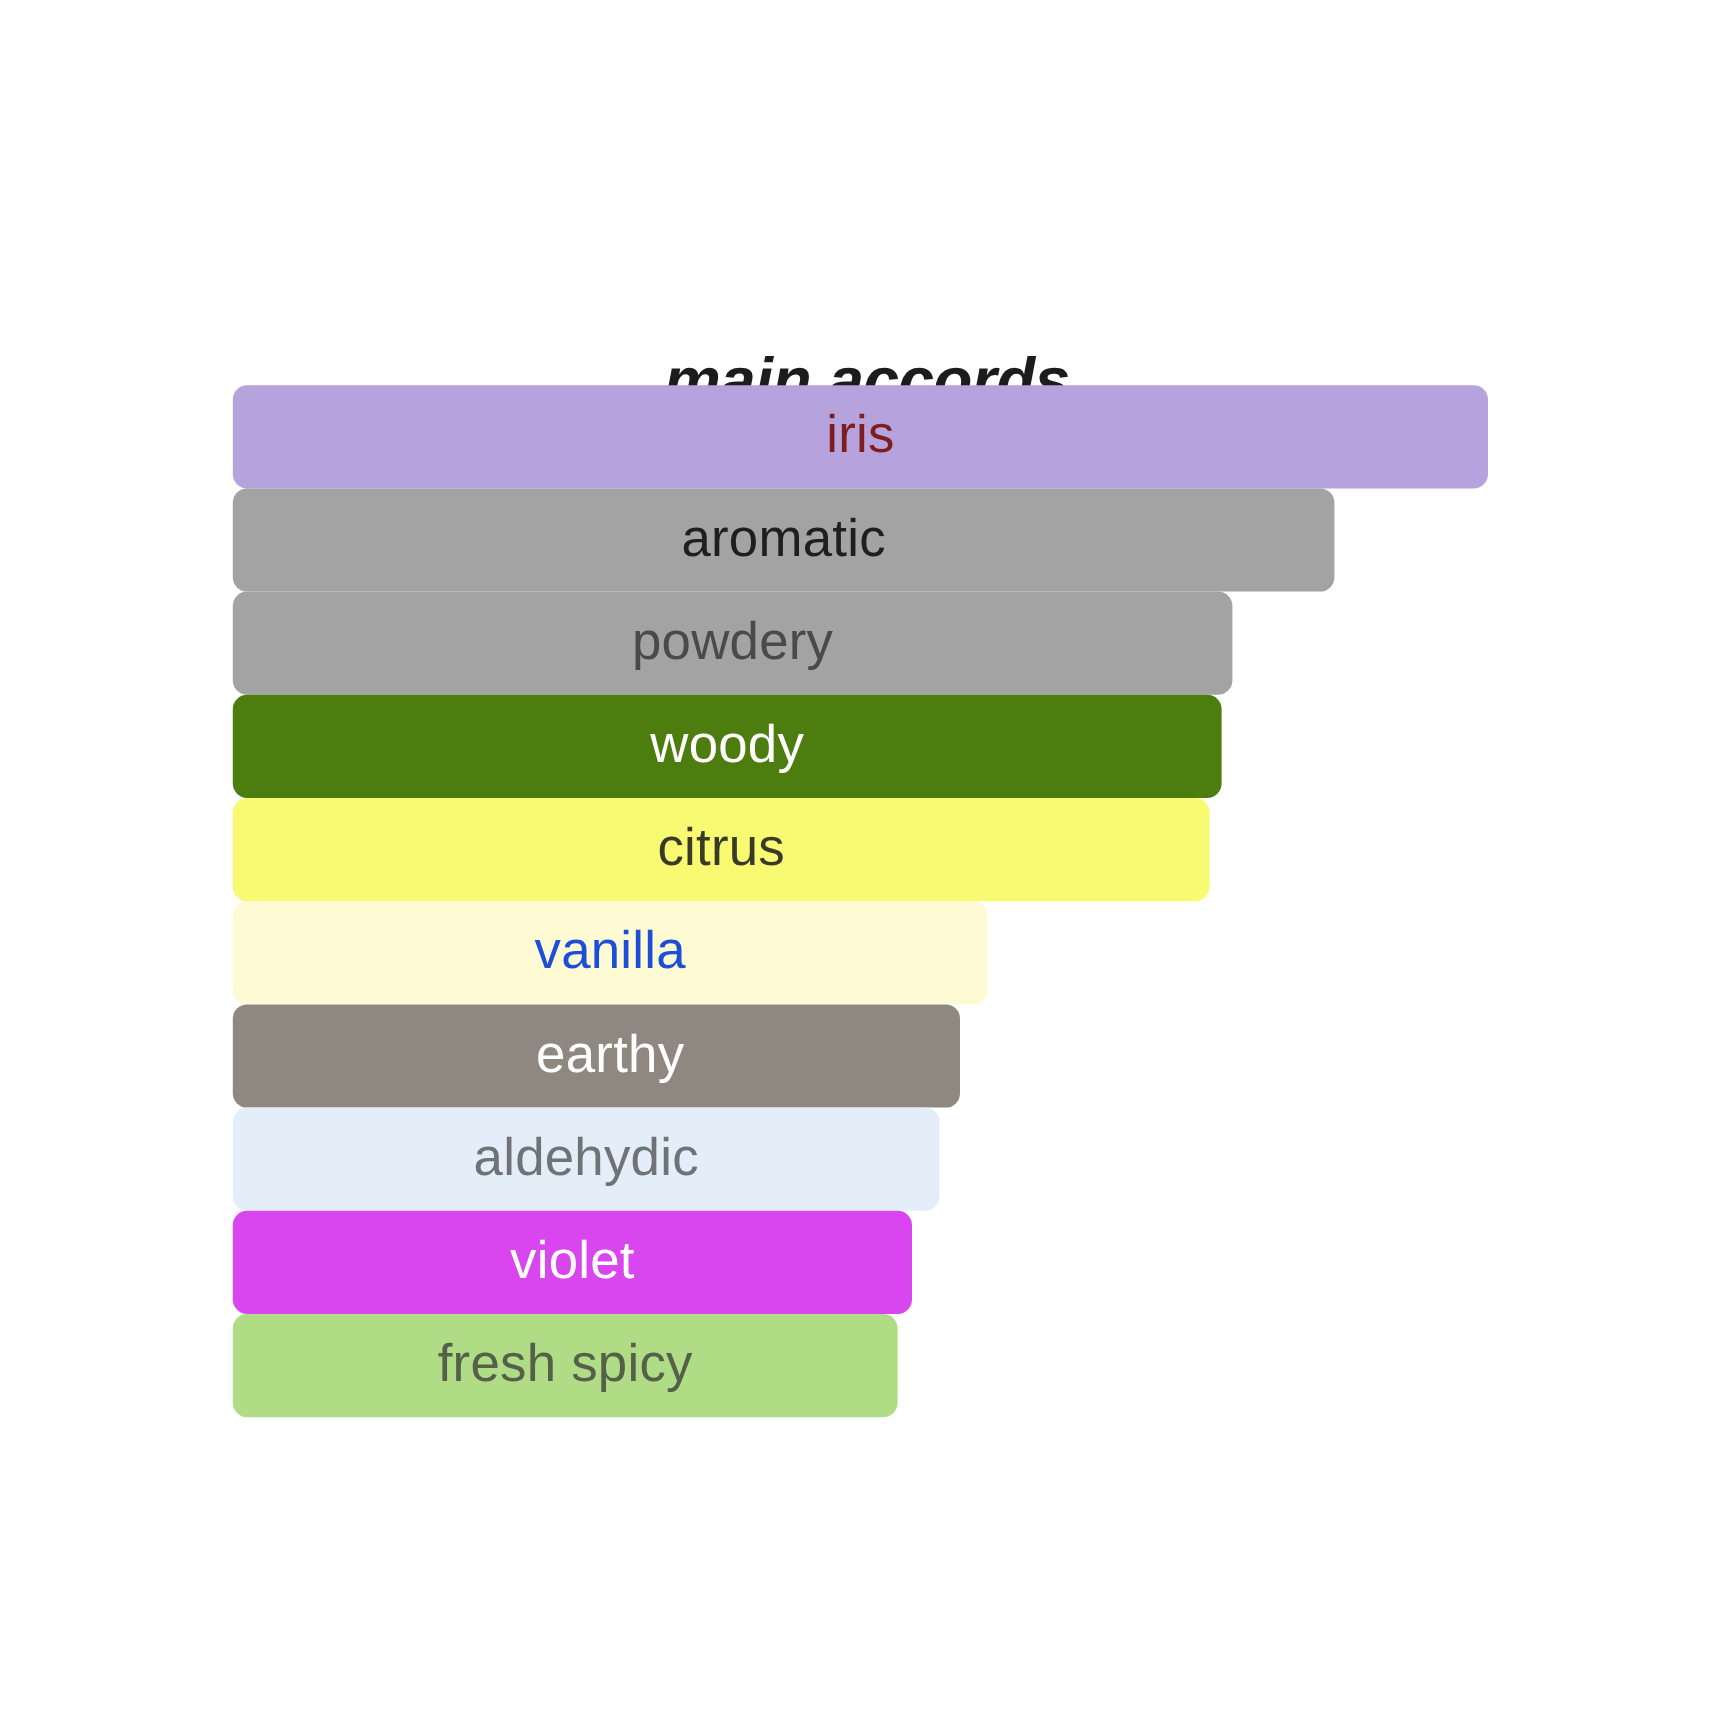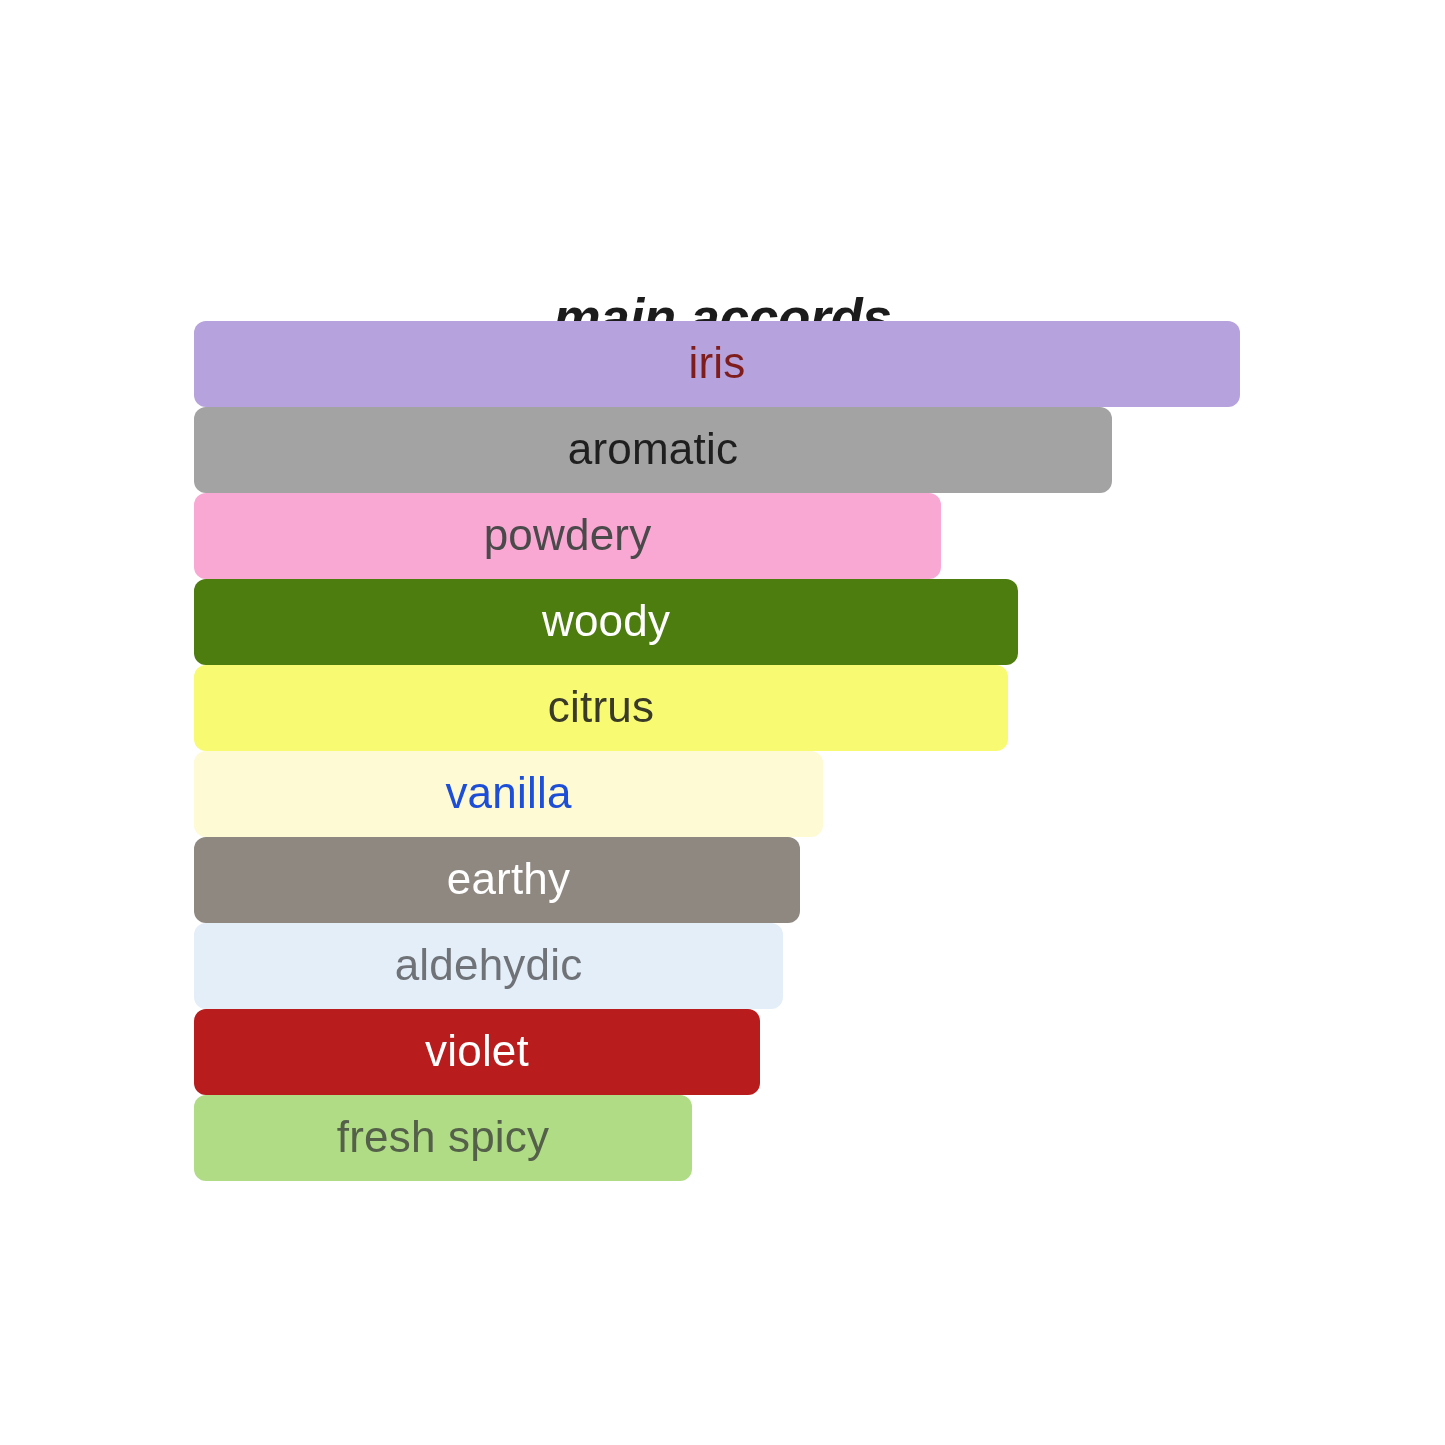--- a/index.html
+++ b/index.html
@@ -84,21 +84,21 @@
           <div class="accord-bar" style="width: 1046px; background: rgb(182, 162, 220);">
             <span class="accord-label" style="color: #7f1d1d;">iris</span>
           </div>
         </div>
         <div class="accord-row">
           <div class="accord-bar" style="width: 918px; background: #a3a3a3;">
             <span class="accord-label" style="color: rgb(31, 31, 31);">aromatic</span>
           </div>
         </div>
         <div class="accord-row">
-          <div class="accord-bar" style="width: 747px; background: #f9a8d4;">
+          <div class="accord-bar" style="width: 833px; background: #a3a3a3;">
             <span class="accord-label" style="color: rgb(74, 74, 74);">powdery</span>
           </div>
         </div>
         <div class="accord-row">
           <div class="accord-bar" style="width: 824px; background: #4d7c0f;">
             <span class="accord-label" style="color: rgb(255, 255, 255);">woody</span>
           </div>
         </div>
         <div class="accord-row">
           <div class="accord-bar" style="width: 814px; background: rgb(248, 250, 114);">
@@ -114,25 +114,25 @@
           <div class="accord-bar" style="width: 606px; background: rgb(143, 136, 129); padding-left: 23px;">
             <span class="accord-label" style="color: rgb(255, 255, 255);">earthy</span>
           </div>
         </div>
         <div class="accord-row">
           <div class="accord-bar" style="width: 589px; background: rgb(227, 238, 248);">
             <span class="accord-label" style="color: rgb(111, 115, 119);">aldehydic</span>
           </div>
         </div>
         <div class="accord-row">
-          <div class="accord-bar" style="width: 566px; background: #b91c1c;">
+          <div class="accord-bar" style="width: 566px; background: #d946ef;">
             <span class="accord-label" style="color: rgb(255, 255, 255);">violet</span>
           </div>
         </div>
         <div class="accord-row">
-          <div class="accord-bar" style="width: 498px; background: rgb(176, 220, 133);">
+          <div class="accord-bar" style="width: 554px; background: rgb(176, 220, 133);">
             <span class="accord-label" style="color: rgb(85, 96, 74);">fresh spicy</span>
           </div>
         </div>
       </div>
 
   </section>
 </div>
 
 </body></html>

